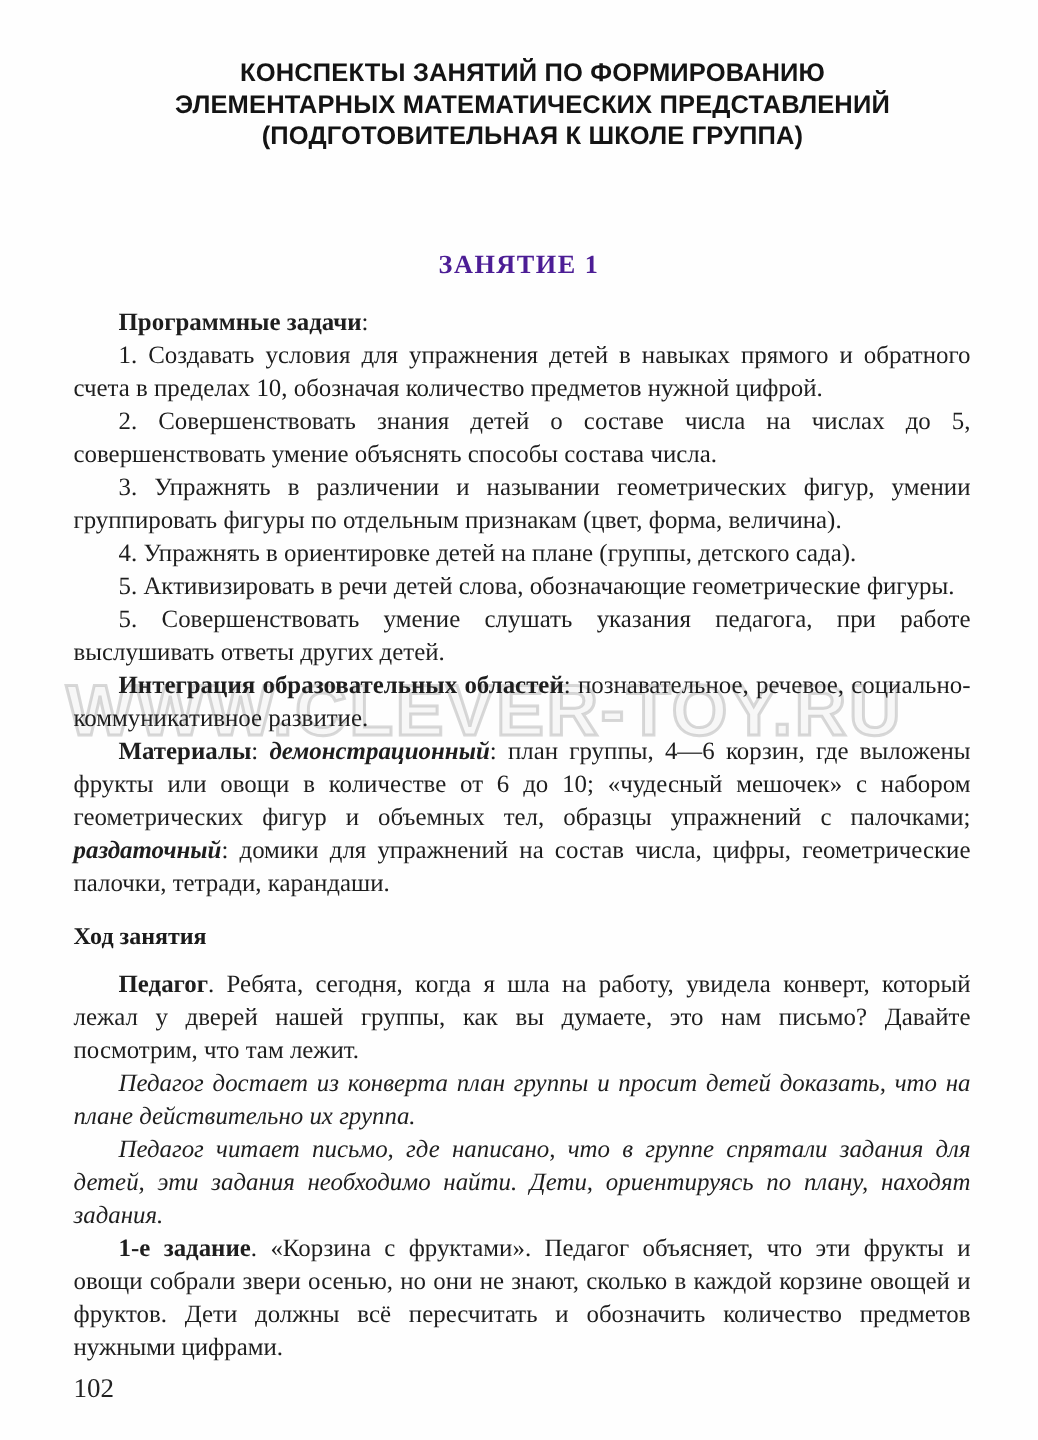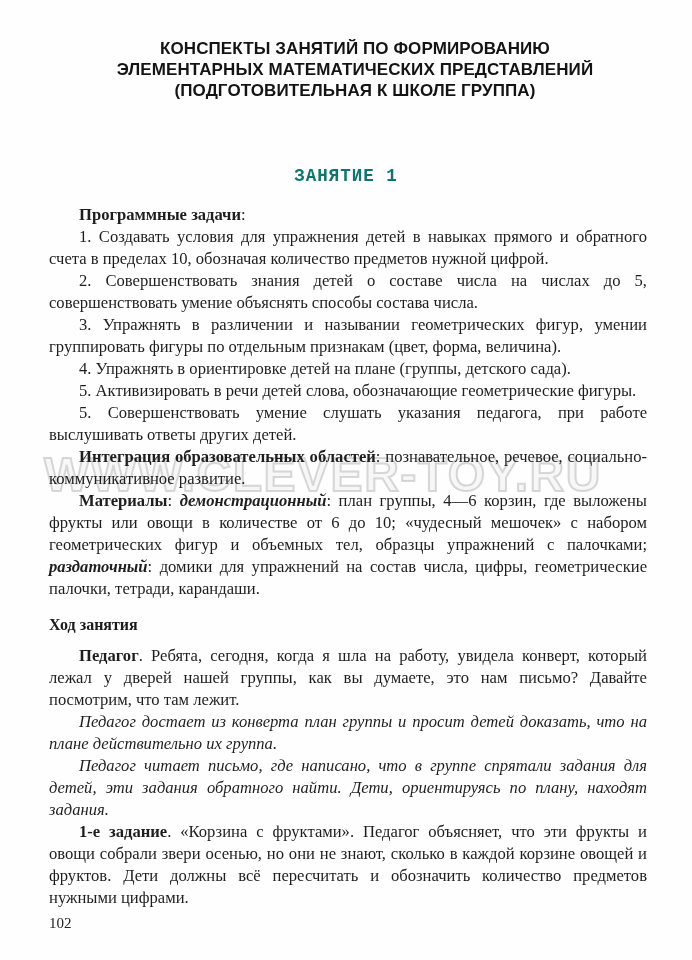--- a/index.html
+++ b/index.html
@@ -25,25 +25,25 @@
     letter-spacing: 0.1px;
     padding-left: 18px;
   }
   .lesson-title {
     position: absolute;
     top: 166px;
     left: 0;
     right: 0;
     margin: 0;
     text-align: center;
-    font-family: Liberation Mono, monospace;
+    font-family: Liberation Serif, serif;
     font-weight: bold;
     font-size: 17.5px;
     letter-spacing: 1px;
-    color: #0f766e;
+    color: #4c1d95;
   }
   .body-text {
     position: absolute;
     top: 204px;
     left: 49px;
     width: 598px;
     font-family: "Liberation Serif", serif;
     font-size: 16.6px;
     line-height: 22px;
     text-align: justify;
@@ -75,21 +75,21 @@
     color: rgba(190, 190, 190, 0.10);
     -webkit-text-stroke: 2px rgba(165, 165, 165, 0.42);
     pointer-events: none;
     user-select: none;
   }
   .page-number {
     position: absolute;
     top: 915px;
     left: 49px;
     font-family: "Liberation Serif", serif;
-    font-size: 15px;
+    font-size: 18px;
     color: #222222;
   }
 </style>
 </head>
 <body>
 
 <div class="page">
 
   <div class="watermark">WWW.CLEVER-TOY.RU</div>
 
@@ -121,21 +121,21 @@
 
     <p class="para"><span class="b">Материалы</span><span>: </span><span class="bi">демонстрационный</span><span>: план группы, 4—6 корзин, где выложены фрукты или овощи в количестве от 6 до 10; «чудесный мешочек» с набором геометрических фигур и объемных тел, образцы упражнений с палочками; </span><span class="bi">раздаточный</span><span>: домики для упражнений на состав числа, цифры, геометрические палочки, тетради, карандаши.</span></p>
 
     <h2 class="section-heading">Ход занятия</h2>
 
     <p class="para"><span class="b">Педагог</span><span>. Ребята, сегодня, когда я шла на работу, увидела конверт, который лежал у дверей нашей группы, как вы думаете, это нам письмо? Давайте посмотрим, что там лежит.</span></p>
 
     <p class="para"><span class="i">Педагог достает из конверта план группы и просит детей доказать, что на плане действительно их группа.</span></p>
 
 
-    <p class="para"><span class="i">Педагог читает письмо, где написано, что в группе спрятали задания для детей, эти задания обратного найти. Дети, ориентируясь по плану, находят задания.</span></p>
+    <p class="para"><span class="i">Педагог читает письмо, где написано, что в группе спрятали задания для детей, эти задания необходимо найти. Дети, ориентируясь по плану, находят задания.</span></p>
 
     <p class="para"><span class="b">1-е задание</span><span>. «Корзина с фруктами». Педагог объясняет, что эти фрукты и овощи собрали звери осенью, но они не знают, сколько в каждой корзине овощей и фруктов. Дети должны всё пересчитать и обозначить количество предметов нужными цифрами.</span></p>
 
   </main>
 
   <div class="page-number">102</div>
 
 </div>
 
 </body></html>

